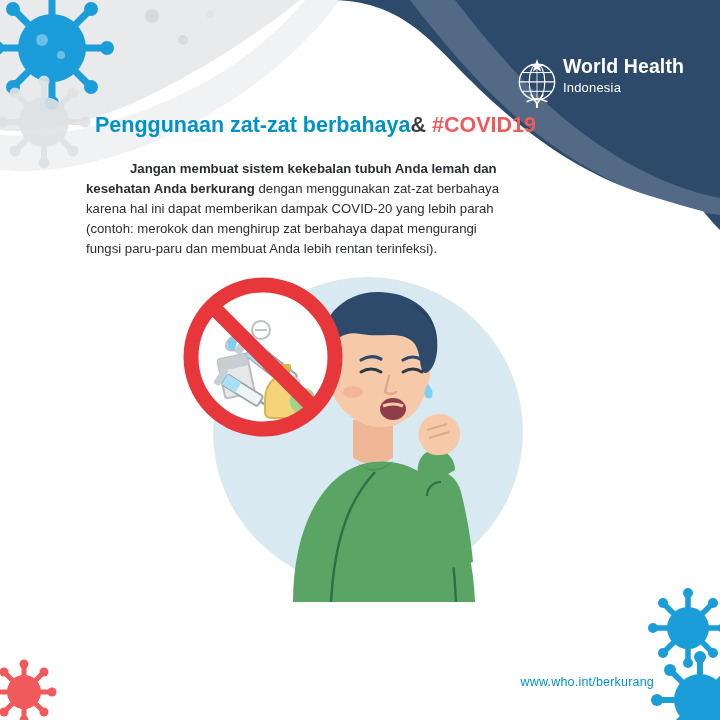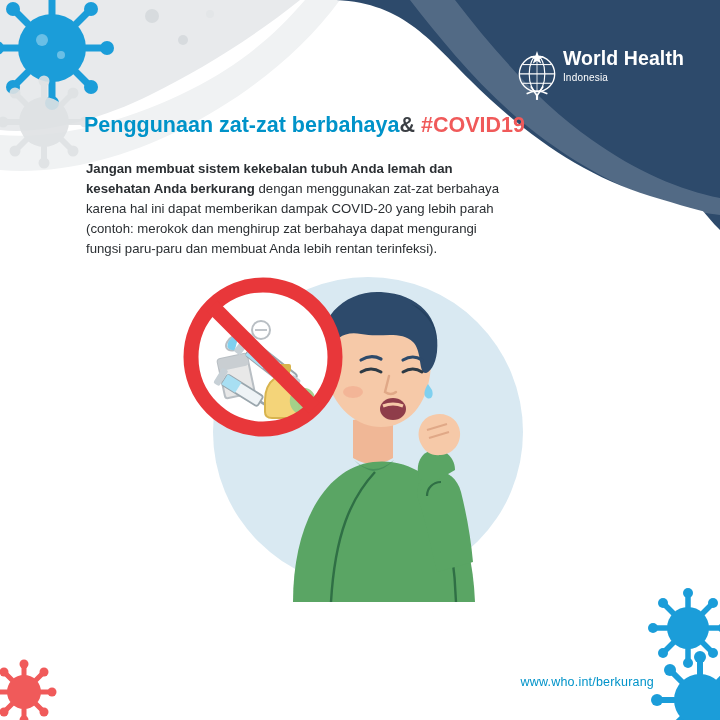--- a/index.html
+++ b/index.html
@@ -26,21 +26,21 @@
     position: absolute;
     left: 0; top: 0;
     width: 720px;
     height: 720px;
   }
 
   
   .who-logo {
     position: absolute;
     right: 36px;
-    top: 48px;
+    top: 56px;
     display: flex;
     align-items: flex-start;
     gap: 0;
     justify-content: flex-end;
   }
   .who-emblem {
     width: 52px;
     height: 52px;
     flex: 0 0 auto;
     margin-top: 2px;
@@ -50,50 +50,50 @@
     line-height: 1.03;
   }
   .who-line {
     font-size: 19.5px;
     font-weight: bold;
     letter-spacing: 0.1px;
     display: block;
   }
   .who-country {
     display: block;
-    font-size: 10px;
+    font-size: 13px;
     font-weight: normal;
     margin-top: 5px;
     letter-spacing: 0.2px;
   }
 
   
   .headline {
     position: absolute;
-    left: 84px;
+    left: 95px;
     top: 113px;
     font-size: 21.5px;
     font-weight: bold;
     white-space: nowrap;
   }
   .headline .part-main { color: #0093c9; }
   .headline .part-amp  { color: #3b3f44; font-weight: bold; }
   .headline .part-tag  { color: #f05a5a; }
 
   
   .body-copy {
     position: absolute;
     left: 86px;
     top: 146px;
     width: 420px;
     font-size: 13.2px;
     line-height: 1.52;
     color: #2b2f33;
   }
-  .body-copy b { font-weight: bold; }
+  .body-copy b { font-weight: bold; margin-left: 44px; }
 
   
   .illustration {
     position: absolute;
     left: 175px;
     top: 272px;
     width: 370px;
     height: 330px;
   }
 

